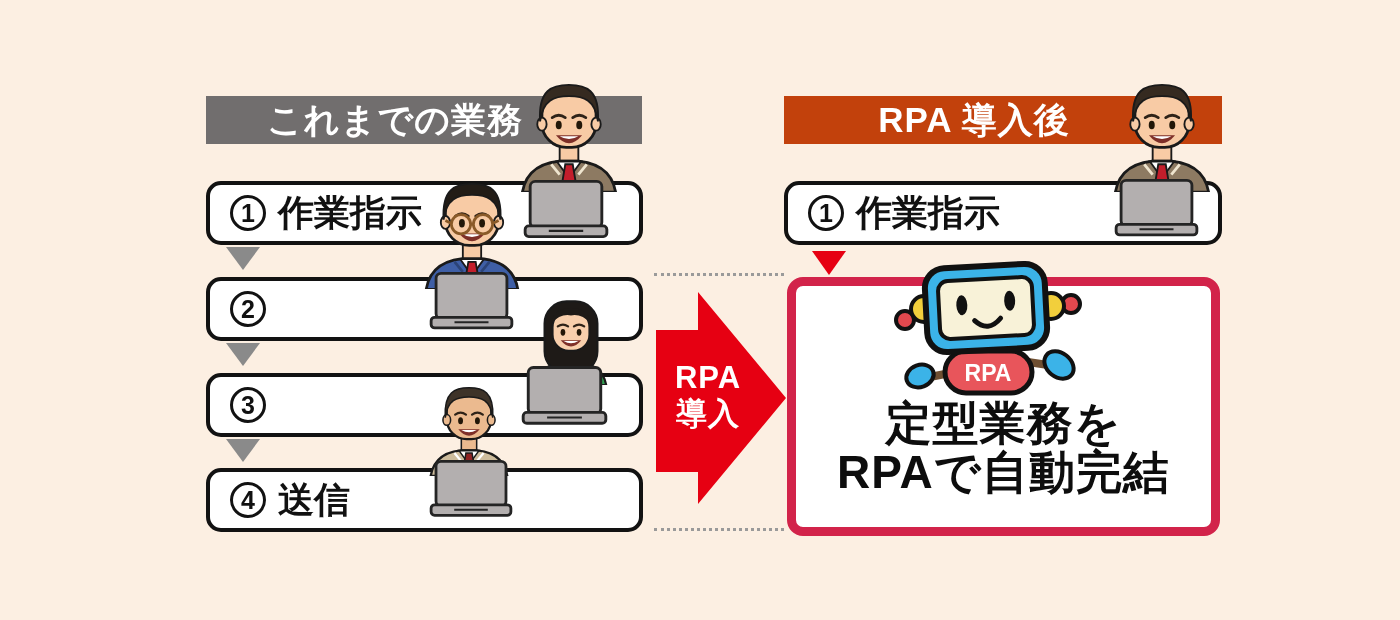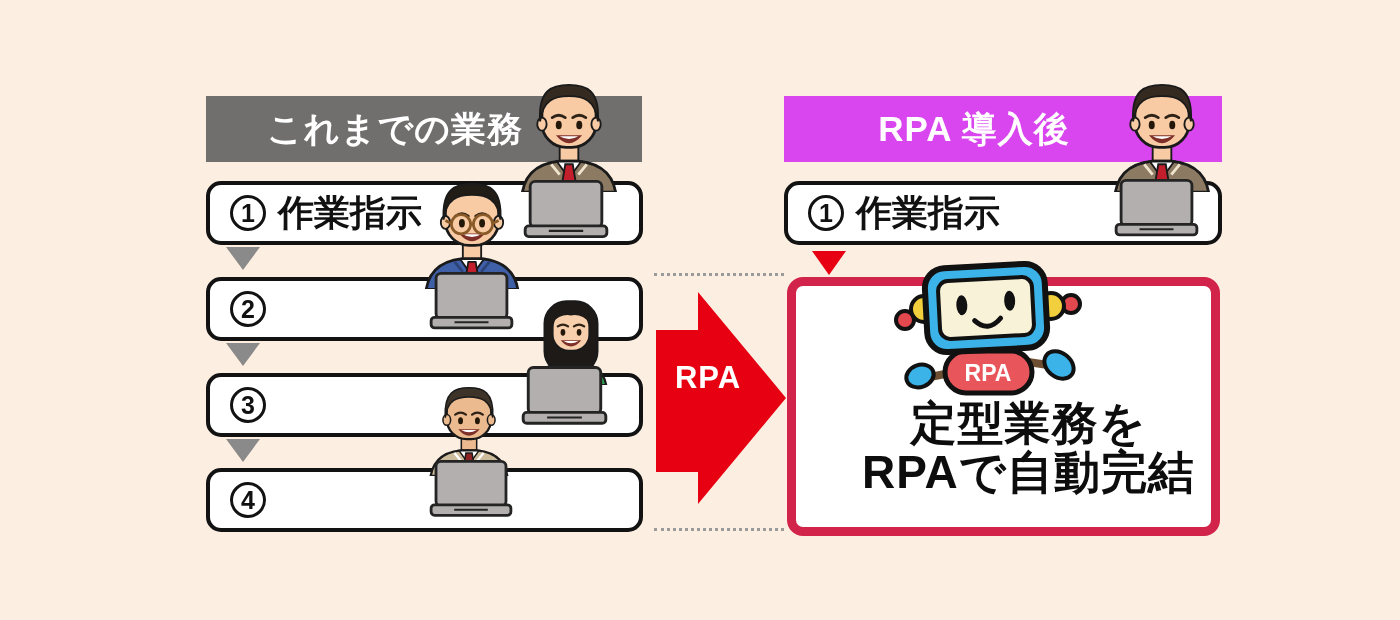--- a/index.html
+++ b/index.html
@@ -5,27 +5,27 @@
   html,body{margin:0;padding:0;}
   #canvas{
     position:relative; width:1400px; height:620px; overflow:hidden;
     background:#FCEFE2;
     font-family:"Liberation Sans","DejaVu Sans",sans-serif;
     font-weight:800; color:#111;
   }
   .abs{position:absolute;}
   
   .hdr{
-    position:absolute; left:206px; width:436px; height:66px;
+    position:absolute; left:206px; width:436px; height:48px;
     display:flex; align-items:center; justify-content:center;
     box-sizing:border-box; padding-right:58px;
     color:#fff; font-size:35px; letter-spacing:1px; z-index:2;
   }
   .hdr.gray{background:#716E6E;}
-  .hdr.red{background:#d946ef; left:784px; width:438px;}
+  .hdr.red{background:#c2410c; left:784px; width:438px;}
   
   .step{
     position:absolute; left:206px; width:437px; height:64px;
     background:#fff; border:4px solid #121212; border-radius:15px;
     box-sizing:border-box; display:flex; align-items:center;
     padding-left:20px; gap:12px; font-size:36px; z-index:2;
   }
   .step.right{left:784px; width:438px;}
   .circ{
     flex:0 0 auto; width:36px; height:36px; border:3px solid #121212;
@@ -50,21 +50,21 @@
     left:656px; top:360px; width:104px; text-align:center; z-index:2;
     color:#fff; font-size:31px; line-height:36px; letter-spacing:1px;
   }
   
   #result-box{
     left:787px; top:277px; width:433px; height:259px;
     background:#fff; border:9px solid #D2234A; border-radius:16px;
     box-sizing:border-box; z-index:1;
   }
   #result-text{
-    left:812px; top:399px; width:433px; text-align:center; z-index:3;
+    left:787px; top:399px; width:433px; text-align:center; z-index:3;
     font-size:46px; line-height:49px; letter-spacing:1px; color:#0d0d0d;
   }
   #robot{left:888px; top:256px; width:200px; height:150px; z-index:4;}
   
   .person{position:absolute; z-index:4;}
   .laptop{position:absolute; z-index:5;}
   .person svg,.laptop svg,#robot svg{display:block; width:100%; height:auto;}
 </style>
 </head>
 <body>
@@ -86,20 +86,21 @@
   </div>
   <div class="tri gray" style="top:343px"></div>
 
   <div class="step" style="top:373px">
     <span class="circ">3</span>
   </div>
   <div class="tri gray" style="top:439px"></div>
 
   <div class="step" style="top:468px">
     <span class="circ">4</span>
+    <span>送信</span>
   </div>
 
   <div class="person" style="left:513px;top:84px;width:112px">
       <svg viewBox="0 0 120 116">
     <path d="M10 116 C14 92 32 82 60 82 C88 82 106 92 110 116 Z" fill="#8D7A62" stroke="#1A1A1A" stroke-width="3"></path>
     <path d="M47 83 L60 101 L73 83 Z" fill="#fff" stroke="#1A1A1A" stroke-width="2"></path>
     <path d="M56 86 L64 86 L67 104 L60 113 L53 104 Z" fill="#C31E2B" stroke="#1A1A1A" stroke-width="2"></path>
     <path d="M41 86 l9 11 M79 86 l-9 11" stroke="#EFE5CF" stroke-width="3" fill="none"></path>
     <rect x="50" y="64" width="20" height="18" fill="#F8CBA5" stroke="#1A1A1A" stroke-width="2"></rect>
     <rect x="31" y="6" width="58" height="62" rx="26" fill="#F8CBA5" stroke="#1A1A1A" stroke-width="3"></rect>
@@ -205,20 +206,21 @@
     </div>
 
   <div class="dotted" style="top:273px"></div>
   <div class="dotted" style="top:528px"></div>
 
   <svg id="big-arrow" class="abs" viewBox="0 0 142 236">
     <polygon points="8,47 50,47 50,9 138,115 50,221 50,189 8,189" fill="#E60012"></polygon>
   </svg>
   <div id="arrow-label" class="abs">
     <span style="display:block">RPA</span>
+    <span style="display:block">導入</span>
   </div>
 
   <div class="hdr red" style="top:96px">
     <span>RPA 導入後</span>
   </div>
 
   <div class="step right" style="top:181px">
     <span class="circ">1</span>
     <span>作業指示</span>
   </div>

